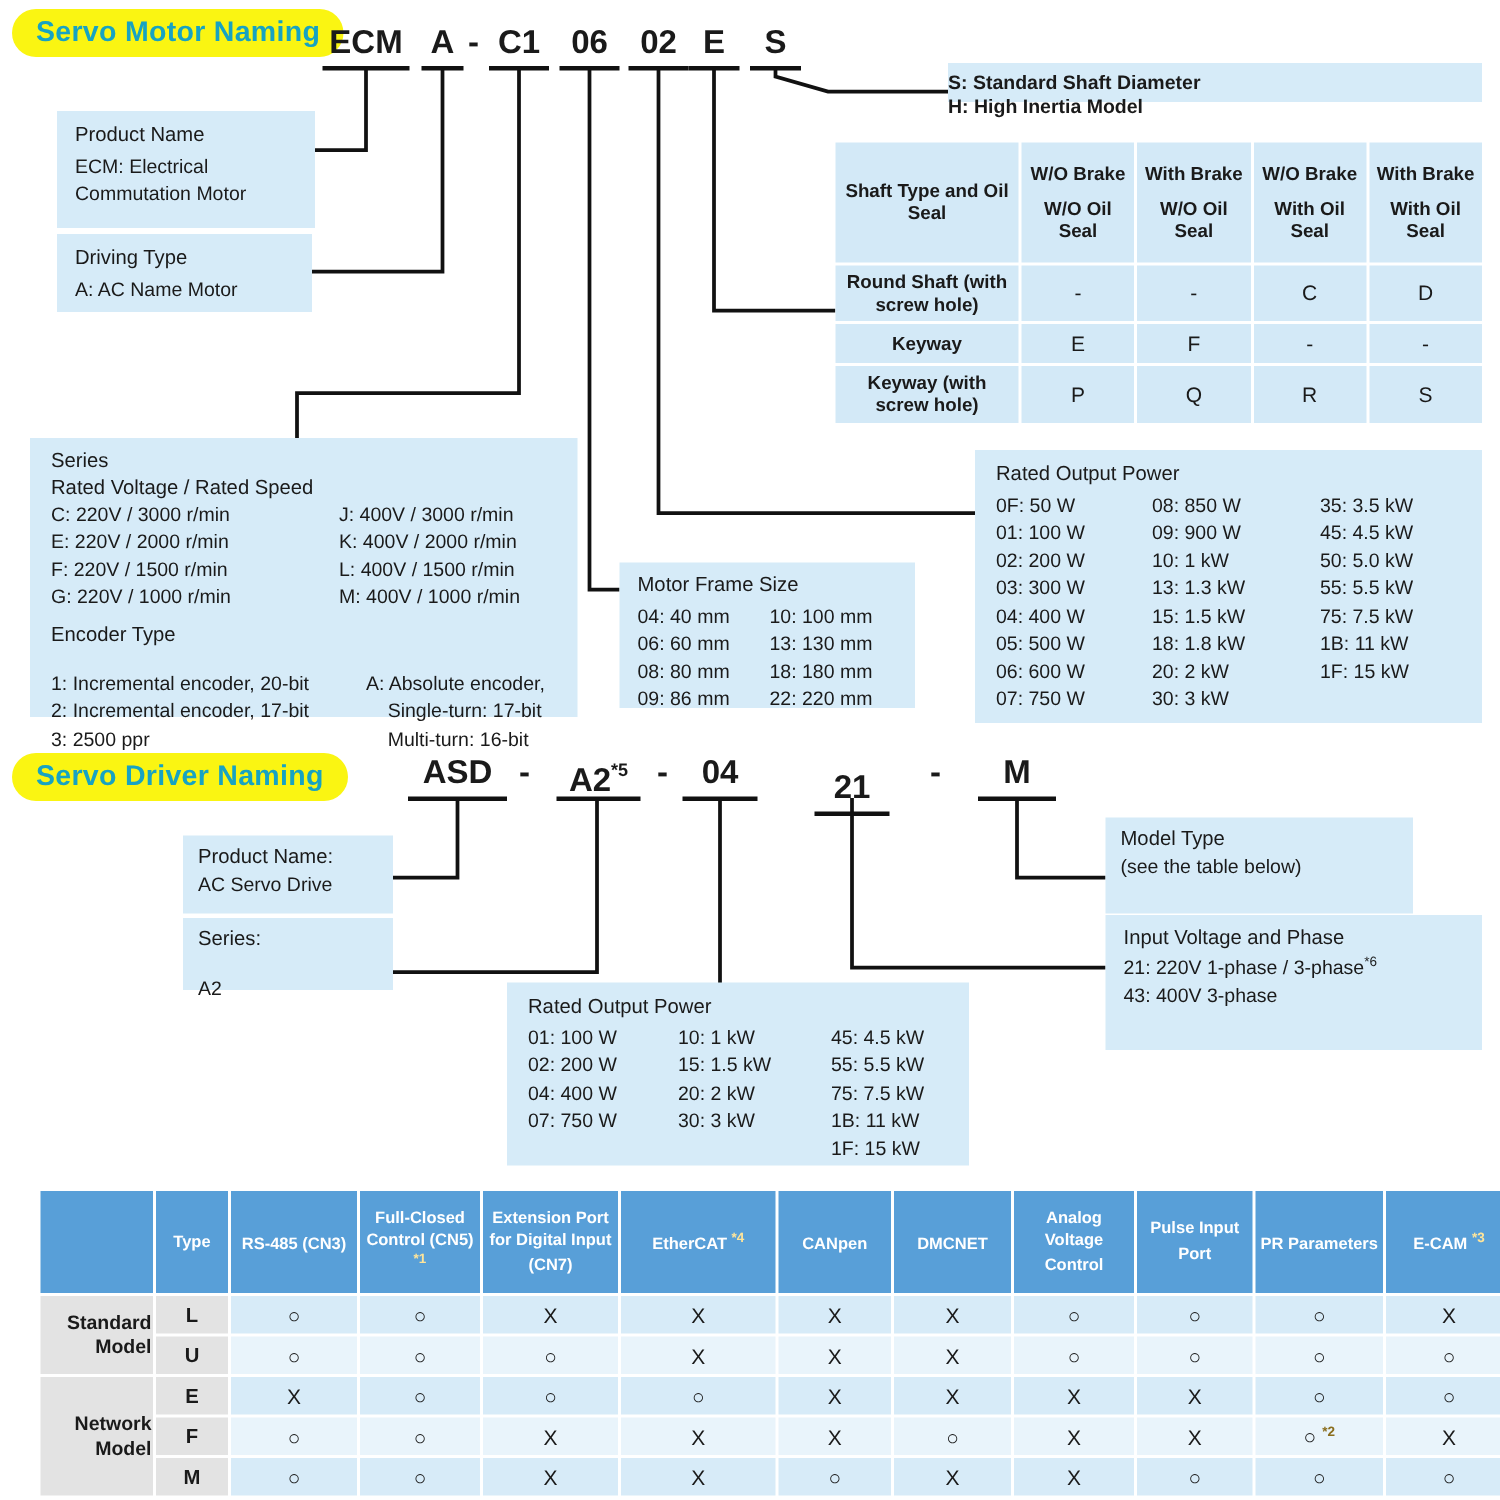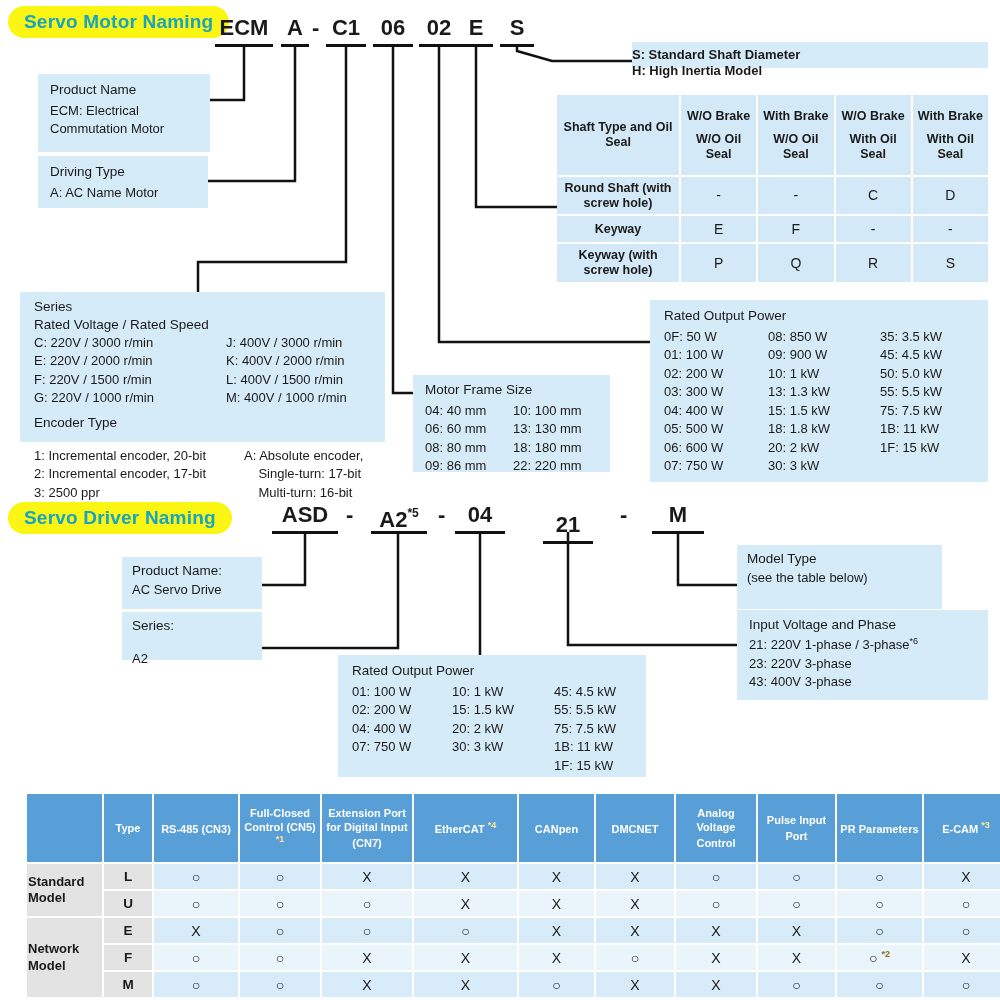--- a/index.html
+++ b/index.html
@@ -25,21 +25,21 @@
          justify-content:center;text-align:center;font-size:12.5px;line-height:1.2;padding:2px}
   .sb{font-weight:bold}
   .sv{font-size:14px}
   .gap6{margin-top:8px}
   
   table.mx{position:absolute;left:25px;top:792px;width:963px;z-index:1;
            border-collapse:separate;border-spacing:2px;table-layout:fixed}
   .hc{background:#589fd8;color:#fff;font-weight:bold;font-size:11px;text-align:center;
       vertical-align:middle;line-height:1.3;height:66px;padding:1px;overflow:hidden}
   .hs{color:#ffe59a;font-size:9px}
-  .gl{background:#e3e3e3;font-weight:bold;font-size:13px;text-align:left;vertical-align:middle;line-height:1.25}
+  .gl{background:#e3e3e3;font-weight:bold;font-size:13px;text-align:right;vertical-align:middle;line-height:1.25}
   .tl{background:#e3e3e3;font-weight:bold;font-size:13.5px;text-align:center;vertical-align:middle}
   .c{text-align:center;font-size:14px;height:23px;vertical-align:middle;line-height:1}
   .c sup{font-size:9px;color:#8a6d1d;font-weight:bold}
   .rA{background:#d7ebf8}.rB{background:#e9f4fb}
 </style>
 </head>
 <body>
 
 <svg class="lines" width="1000" height="1000">
   <g stroke="#111" stroke-width="2.5" fill="none">
@@ -118,21 +118,21 @@
   <div class="scell sv">-</div>
   <div class="scell sv">-</div>
 
   <div class="scell sb">Keyway (with screw hole)</div>
   <div class="scell sv">P</div>
   <div class="scell sv">Q</div>
   <div class="scell sv">R</div>
   <div class="scell sv">S</div>
 </div>
 
-<div class="box" style="left:20px;top:292px;width:365px;height:150px;padding:7px 14px">
+<div class="box" style="left:20px;top:292px;width:365px;height:186px;padding:7px 14px">
   <div class="bt" style="margin-bottom:3px">Series</div>
   <div class="bt" style="margin-bottom:2px">Rated Voltage /  Rated Speed</div>
   <div class="cols mb6">
     <div class="bl" style="width:192px">C: 220V / 3000 r/min
 E: 220V / 2000 r/min
 F: 220V / 1500 r/min
 G: 220V / 1000 r/min</div>
     <div class="bl">J: 400V / 3000 r/min
 K: 400V / 2000 r/min
 L: 400V / 1500 r/min
@@ -214,21 +214,20 @@
 </div>
 
 <div class="box" style="left:737px;top:545px;width:205px;height:64px;padding:6px 10px">
   <div class="bt" style="margin-bottom:3px">Model Type</div>
   <div class="bl">(see the table below)</div>
 </div>
 
 <div class="box" style="left:737px;top:610px;width:251px;height:90px;padding:7px 12px">
   <div class="bt" style="margin-bottom:3px">Input Voltage and Phase</div>
   <div class="bl"><span>21: 220V 1-phase / 3-phase</span><sup style="font-size:9px">*6</sup></div>
-  <div class="bl">23: 220V 3-phase</div>
   <div class="bl">43: 400V 3-phase</div>
 </div>
 
 <div class="box" style="left:338px;top:655px;width:308px;height:122px;padding:8px 14px">
   <div class="bt">Rated Output Power</div>
   <div class="cols">
     <div class="bl" style="width:100px">01: 100 W
 02: 200 W
 04: 400 W
 07: 750 W</div>

